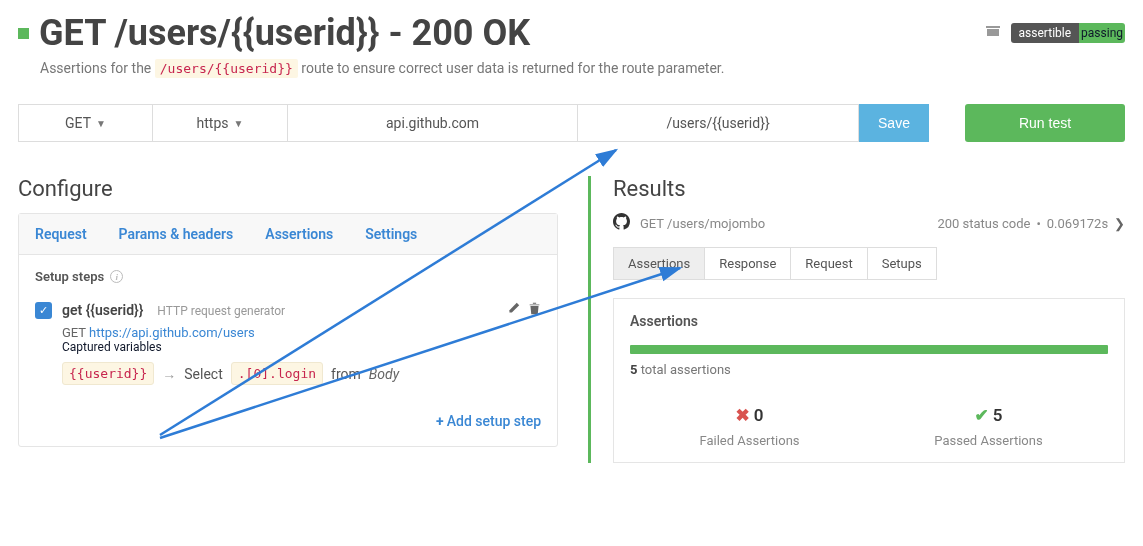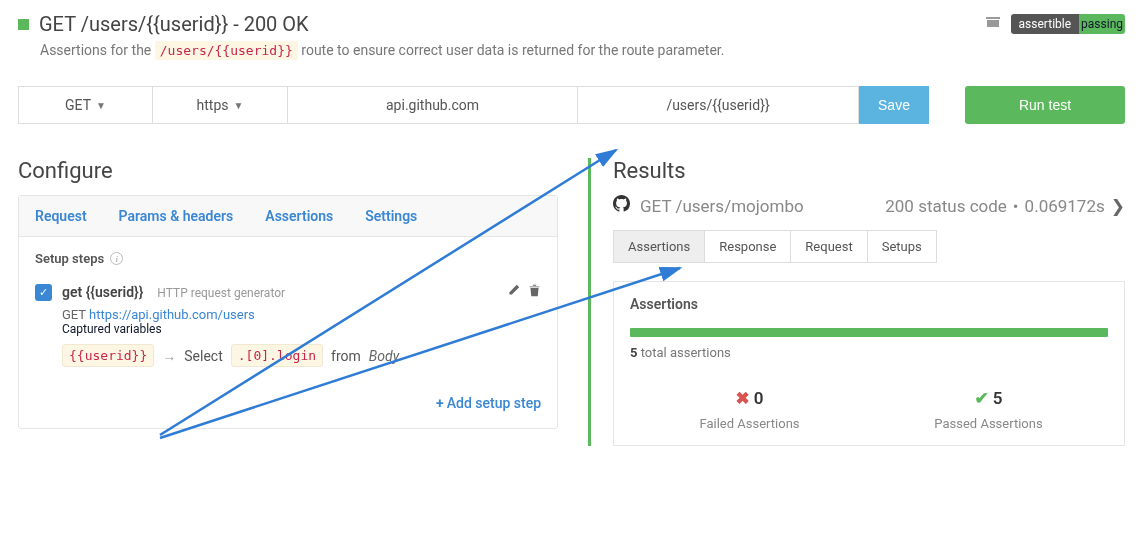--- a/index.html
+++ b/index.html
@@ -8,21 +8,21 @@
     color: #333;
     background: #fff;
     width: 1143px;
     height: 546px;
     padding: 12px 18px;
     position: relative;
   }
   .top-row { display: flex; align-items: center; justify-content: space-between; }
   .title-wrap { display: flex; align-items: center; gap: 10px; }
   .sq { width: 11px; height: 11px; background: #5cb85c; display: inline-block; }
-  h1 { font-size: 20px; font-weight: 400; color: #444; }
+  h1 { font-size: 36px; font-weight: 700; color: #444; }
   .top-right { display: flex; align-items: center; gap: 10px; }
   .archive-icon { color: #999; }
   .badge-group { display: flex; border-radius: 3px; overflow: hidden; font-size: 12px; }
   .badge-dark { background: #555; color: #fff; padding: 3px 8px; }
   .badge-green { background: #5cb85c; color: #0f172a; padding: 3px 2px; }
   .subtitle { color: #777; font-size: 14px; margin-top: 6px; margin-left: 22px; }
   .subtitle code { background: #fdf6e3; color: #c7254e; padding: 2px 5px; font-family: Menlo, Monaco, monospace; font-size: 13px; border-radius: 2px; }
 
   .req-bar { display: flex; margin-top: 28px; gap: 0; align-items: stretch; height: 38px; }
   .req-bar .seg { border: 1px solid #ddd; display: flex; align-items: center; justify-content: center; font-size: 14px; color: #555; background: #fff; }
@@ -67,21 +67,21 @@
   .cap-row { margin-top: 8px; display: flex; align-items: center; gap: 8px; font-size: 14px; }
   .code-chip { background: #fdf6e3; color: #c7254e; padding: 3px 6px; font-family: Menlo, Monaco, monospace; font-size: 13px; border-radius: 3px; border: 1px solid #f0e8d0; }
   .arrow { color: #999; font-size: 14px; }
   .cap-row .sel { color: #555; }
   .cap-row em { font-style: italic; color: #666; }
 
   .add-step { text-align: right; padding: 12px 16px 16px; }
   .add-step a { color: #3a87d4; font-size: 14px; font-weight: 500; text-decoration: none; }
   .plus { font-weight: 700; margin-right: 3px; }
 
-  .res-head { display: flex; align-items: center; gap: 10px; font-size: 17px; color: #888; }
+  .res-head { display: flex; align-items: center; gap: 10px; font-size: 13px; color: #888; }
   .gh-icon { color: #333; }
   .res-meta { margin-left: auto; display: flex; align-items: flex-end; gap: 6px; }
   .chev { color: #666; cursor: pointer; }
 
   .res-tabs { display: flex; margin-top: 14px; }
   .res-tab { border: 1px solid #ddd; padding: 8px 14px; font-size: 13px; color: #555; cursor: pointer; background: #fff; }
   .res-tab + .res-tab { border-left: none; }
   .res-tab.active { background: #eee; }
 
   .res-panel { border: 1px solid #e5e5e5; margin-top: 18px; padding: 14px 16px; }

